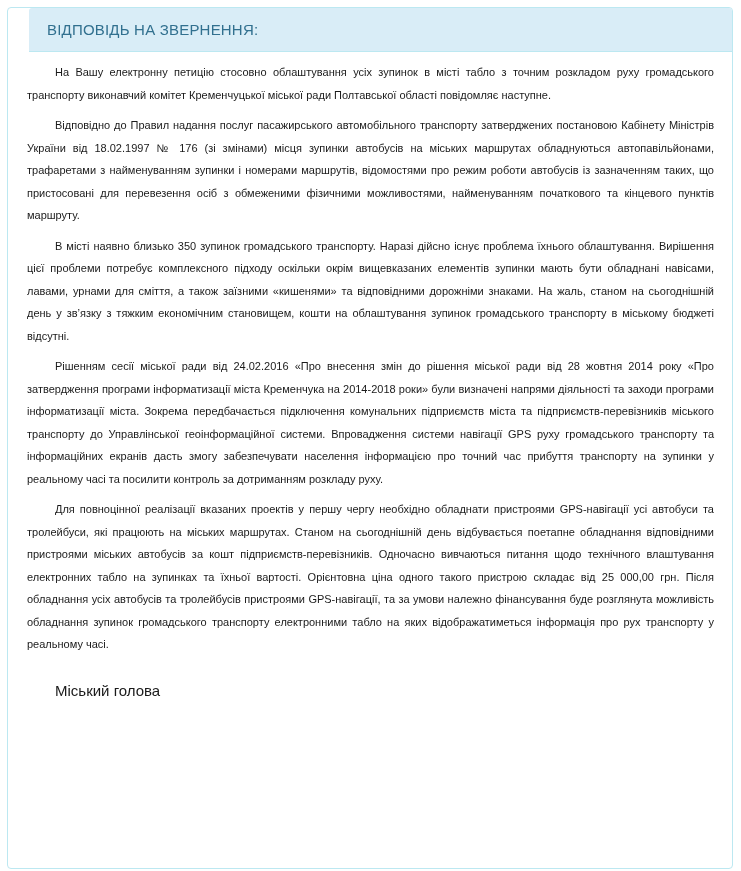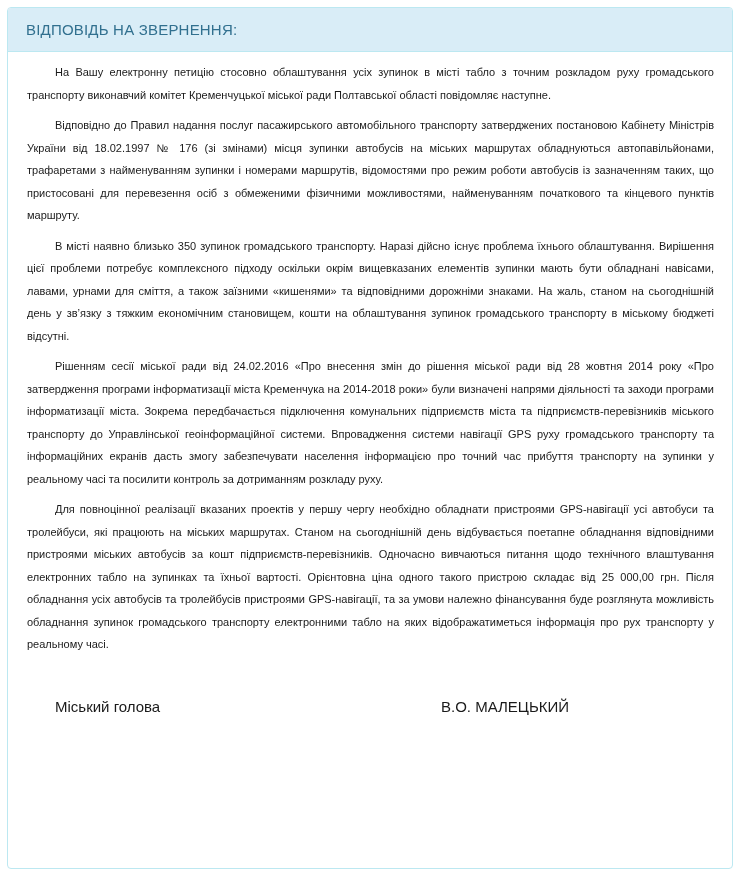--- a/index.html
+++ b/index.html
@@ -22,41 +22,42 @@
     box-sizing: border-box;
     background: #ffffff;
   }
   .panel-header {
     background: var(--header-bg, #d9edf7);
     border-bottom: 1px solid var(--border, #bce8f1);
     border-radius: 3px 3px 0 0;
     padding: 12px 18px;
     height: 44px;
     box-sizing: border-box;
+    margin-left: 21px;
   }
   .panel-title {
     color: var(--header-text, #31708f);
     font-size: 15px;
     line-height: 20px;
     letter-spacing: 0.2px;
   }
   .panel-body {
     padding: 9px 18px 20px 19px;
   }
   .letter p {
     margin: 0 0 8px 0;
     font-size: 11px;
     line-height: 22.5px;
     color: var(--body-text, #1a1a1a);
     text-align: justify;
     text-indent: 28px;
   }
   .signature {
     position: relative;
-    margin-top: 40px;
+    margin-top: 24px;
     font-size: 15px;
     line-height: 22.5px;
     color: var(--body-text, #1a1a1a);
     padding-left: 28px;
     height: 23px;
   }
   .signature .name {
     position: absolute;
     left: 414px;
     top: 0;
@@ -72,16 +73,15 @@
   <div class="panel-body">
     <div class="letter">
       <p>На Вашу електронну петицію стосовно облаштування усіх зупинок в місті табло з точним розкладом руху громадського транспорту виконавчий комітет Кременчуцької міської ради Полтавської області повідомляє наступне.</p>
       <p>Відповідно до Правил надання послуг пасажирського автомобільного транспорту затверджених постановою Кабінету Міністрів України від 18.02.1997 № 176 (зі змінами) місця зупинки автобусів на міських маршрутах обладнуються автопавільйонами, трафаретами з найменуванням зупинки і номерами маршрутів, відомостями про режим роботи автобусів із зазначенням таких, що пристосовані для перевезення осіб з обмеженими фізичними можливостями, найменуванням початкового та кінцевого пунктів маршруту.</p>
       <p>В місті наявно близько 350 зупинок громадського транспорту. Наразі дійсно існує проблема їхнього облаштування. Вирішення цієї проблеми потребує комплексного підходу оскільки окрім вищевказаних елементів зупинки мають бути обладнані навісами, лавами, урнами для сміття, а також заїзними «кишенями» та відповідними дорожніми знаками. На жаль, станом на сьогоднішній день у зв’язку з тяжким економічним становищем, кошти на облаштування зупинок громадського транспорту в міському бюджеті відсутні.</p>
       <p>Рішенням сесії міської ради від 24.02.2016 «Про внесення змін до рішення міської ради від 28 жовтня 2014 року «Про затвердження програми інформатизації міста Кременчука на 2014-2018 роки» були визначені напрями діяльності та заходи програми інформатизації міста. Зокрема передбачається підключення комунальних підприємств міста та підприємств-перевізників міського транспорту до Управлінської геоінформаційної системи. Впровадження системи навігації GPS руху громадського транспорту та інформаційних екранів дасть змогу забезпечувати населення інформацією про точний час прибуття транспорту на зупинки у реальному часі та посилити контроль за дотриманням розкладу руху.</p>
       <p>Для повноцінної реалізації вказаних проектів у першу чергу необхідно обладнати пристроями GPS-навігації усі автобуси та тролейбуси, які працюють на міських маршрутах. Станом на сьогоднішній день відбувається поетапне обладнання відповідними пристроями міських автобусів за кошт підприємств-перевізників. Одночасно вивчаються питання щодо технічного влаштування електронних табло на зупинках та їхньої вартості. Орієнтовна ціна одного такого пристрою складає від 25 000,00 грн. Після обладнання усіх автобусів та тролейбусів пристроями GPS-навігації, та за умови належно фінансування буде розглянута можливість обладнання зупинок громадського транспорту електронними табло на яких відображатиметься інформація про рух транспорту у реальному часі.</p>
     </div>
     <div class="signature">
       <span class="title">Міський голова</span>
-      <span class="name">В.О. МАЛЕЦЬКИЙ</span>
     </div>
   </div>
 </div>
 
 </body></html>

